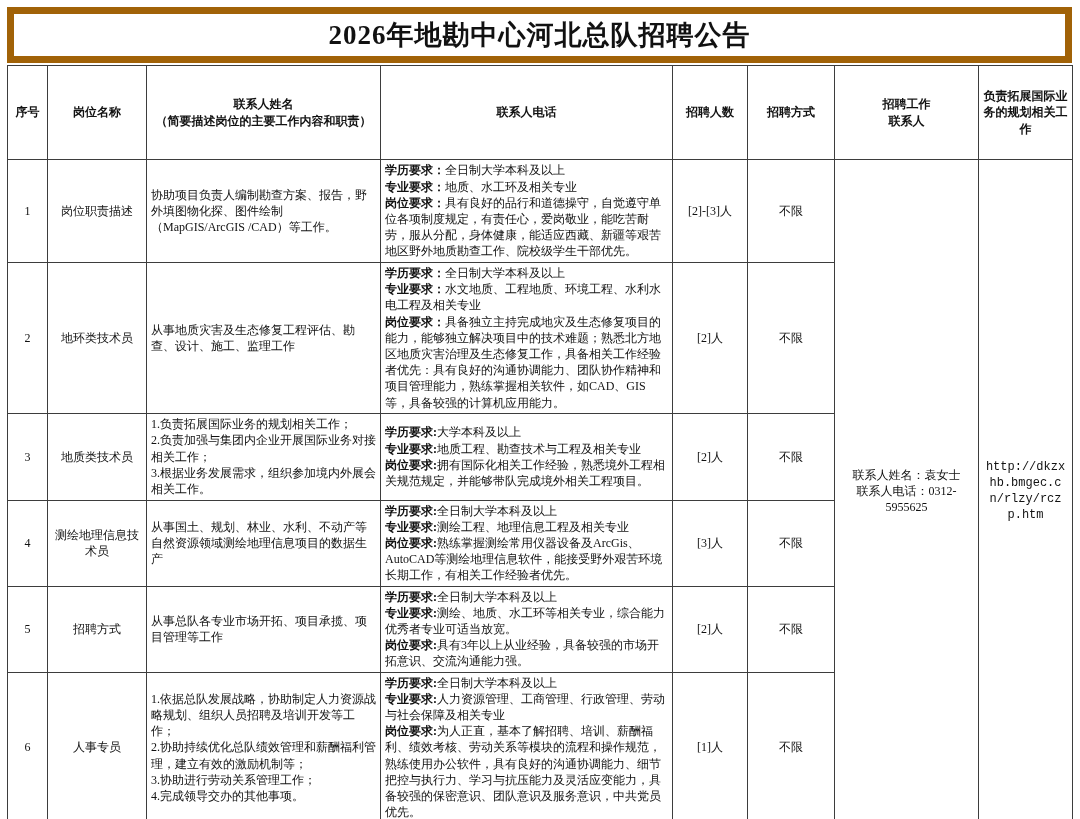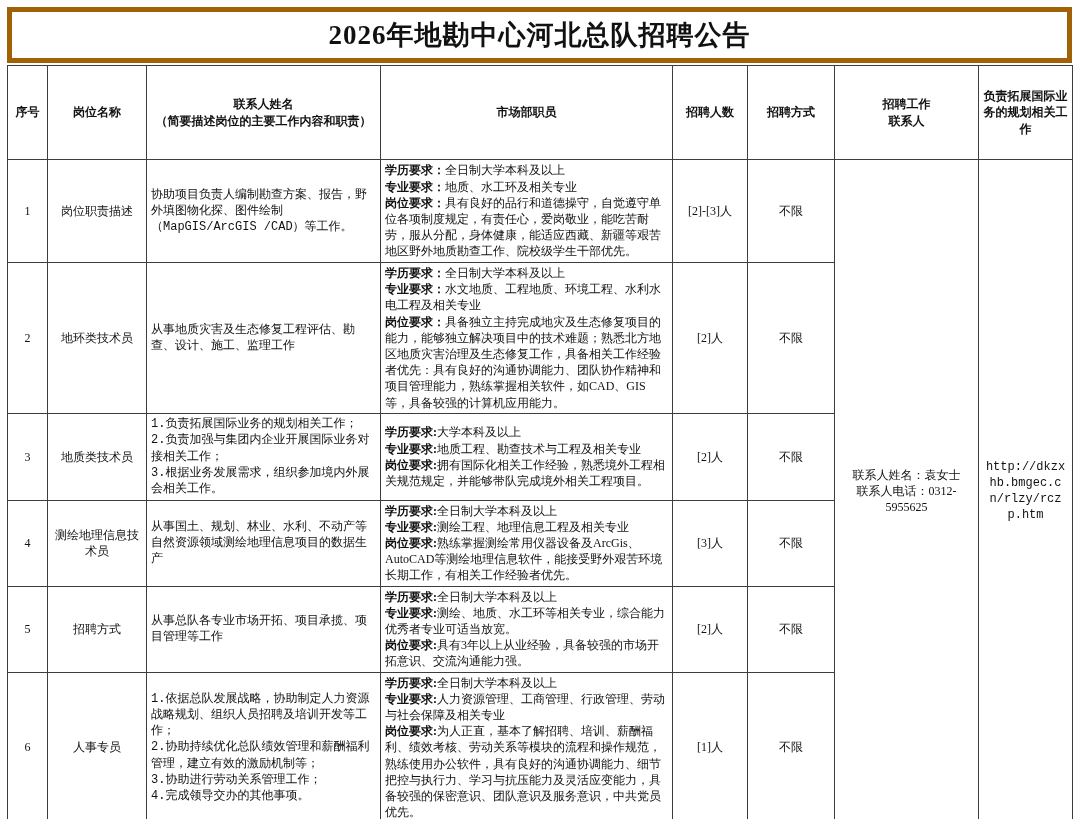--- a/index.html
+++ b/index.html
@@ -11,21 +11,21 @@
     box-sizing: border-box;
     padding: 7px 8px 7px 7px;
     font-family: "Liberation Serif", "DejaVu Serif", serif;
     color: #111111;
     overflow: hidden;
   }
   .title-box {
     width: 1065px;
     height: 56px;
     box-sizing: border-box;
-    border: 5px solid #a16207;
+    border: 7px solid #a16207;
     display: flex;
     align-items: center;
     justify-content: center;
     font-size: 27px;
     font-weight: bold;
     letter-spacing: 1px;
     margin-bottom: 2px;
   }
   table.recruit {
     width: 1065px;
@@ -41,21 +41,21 @@
     vertical-align: middle;
     overflow: hidden;
   }
   table.recruit th {
     font-weight: bold;
     text-align: center;
     white-space: pre-line;
   }
   .c-center { text-align: center; }
   .c-left { text-align: left; }
-  .c-duties { white-space: pre-line; font-family: Liberation Mono, monospace; }
+  .c-duties { white-space: pre-line; }
   .c-contact { white-space: pre-line; font-size: 11.5px; padding: 2px 1px; }
   .c-url {
     font-family: "Liberation Mono", "DejaVu Sans Mono", monospace;
     font-size: 11.5px;
     word-break: break-all;
     padding: 2px 3px;
   }
   .req-item b { font-weight: bold; }
 </style>
 </head>
@@ -73,21 +73,21 @@
       <col style="width:87px">
       <col style="width:144px">
       <col style="width:94px">
     </colgroup>
     <thead>
       <tr style="height:94px">
         <th>序号</th>
         <th>岗位名称</th>
         <th>联系人姓名
 （简要描述岗位的主要工作内容和职责）</th>
-        <th>市场部职员</th>
+        <th>联系人电话</th>
         <th>招聘人数</th>
         <th>招聘方式</th>
         <th>招聘工作
 联系人</th>
         <th>负责拓展国际业务的规划相关工作</th>
       </tr>
     </thead>
     <tbody id="table-body">
         <tr style="height: 103px;">
           <td class="c-center">1</td>

